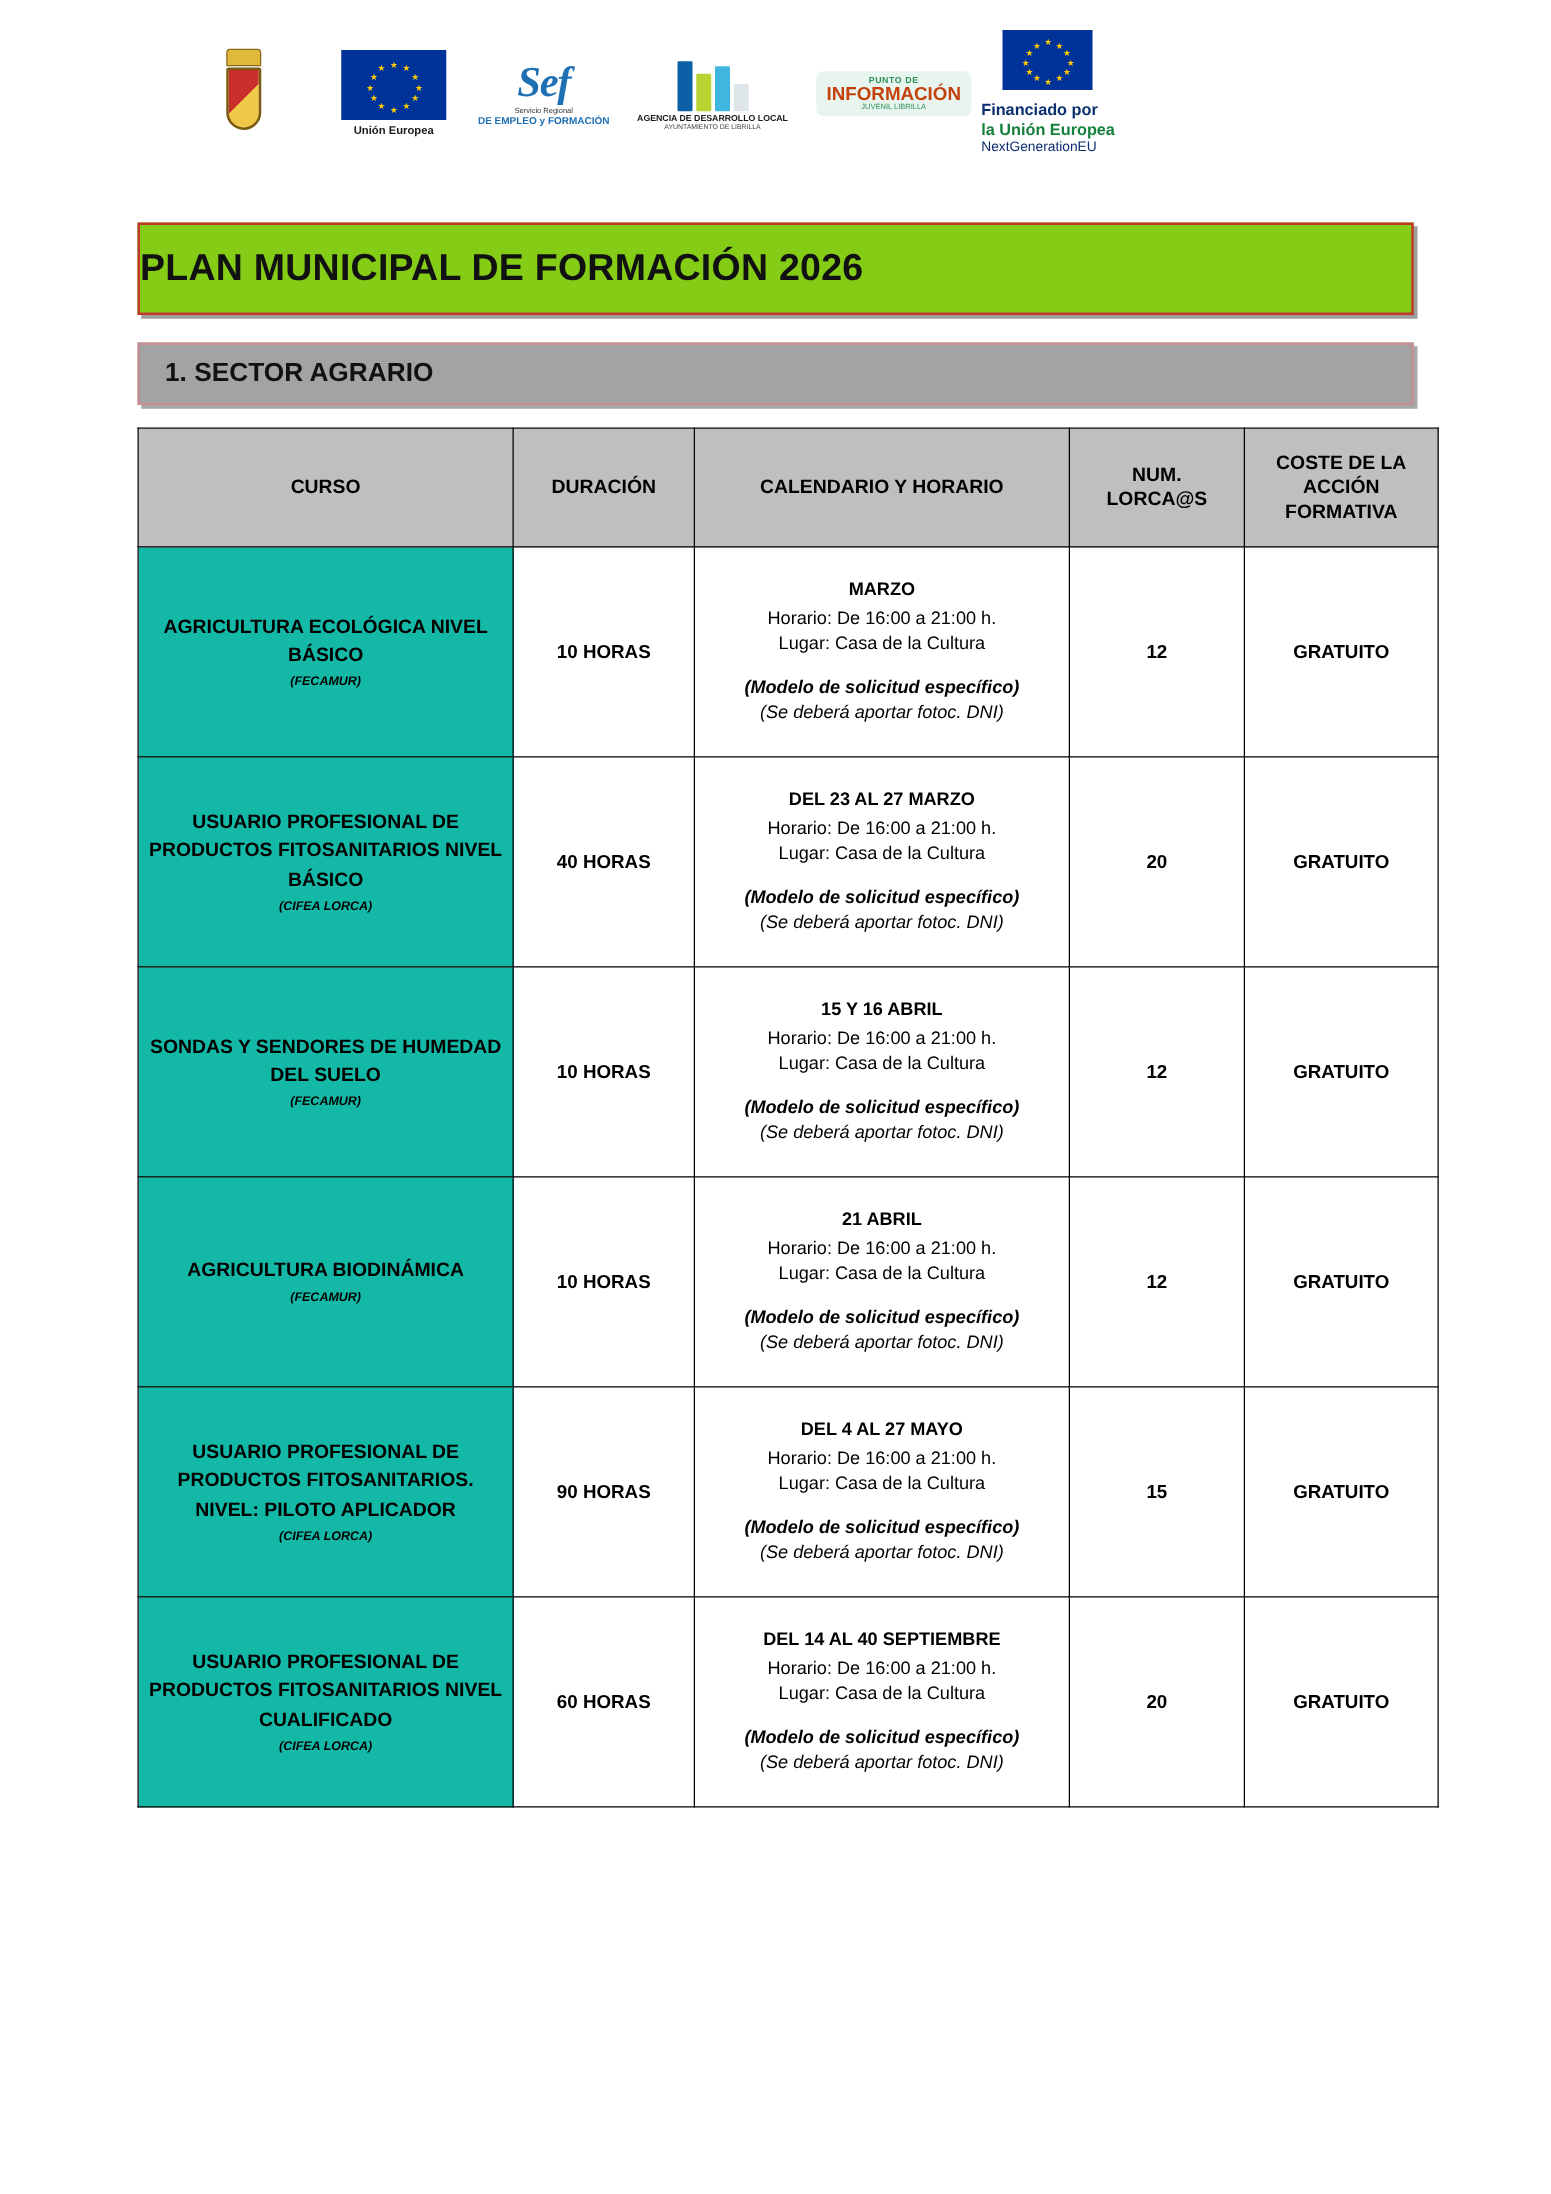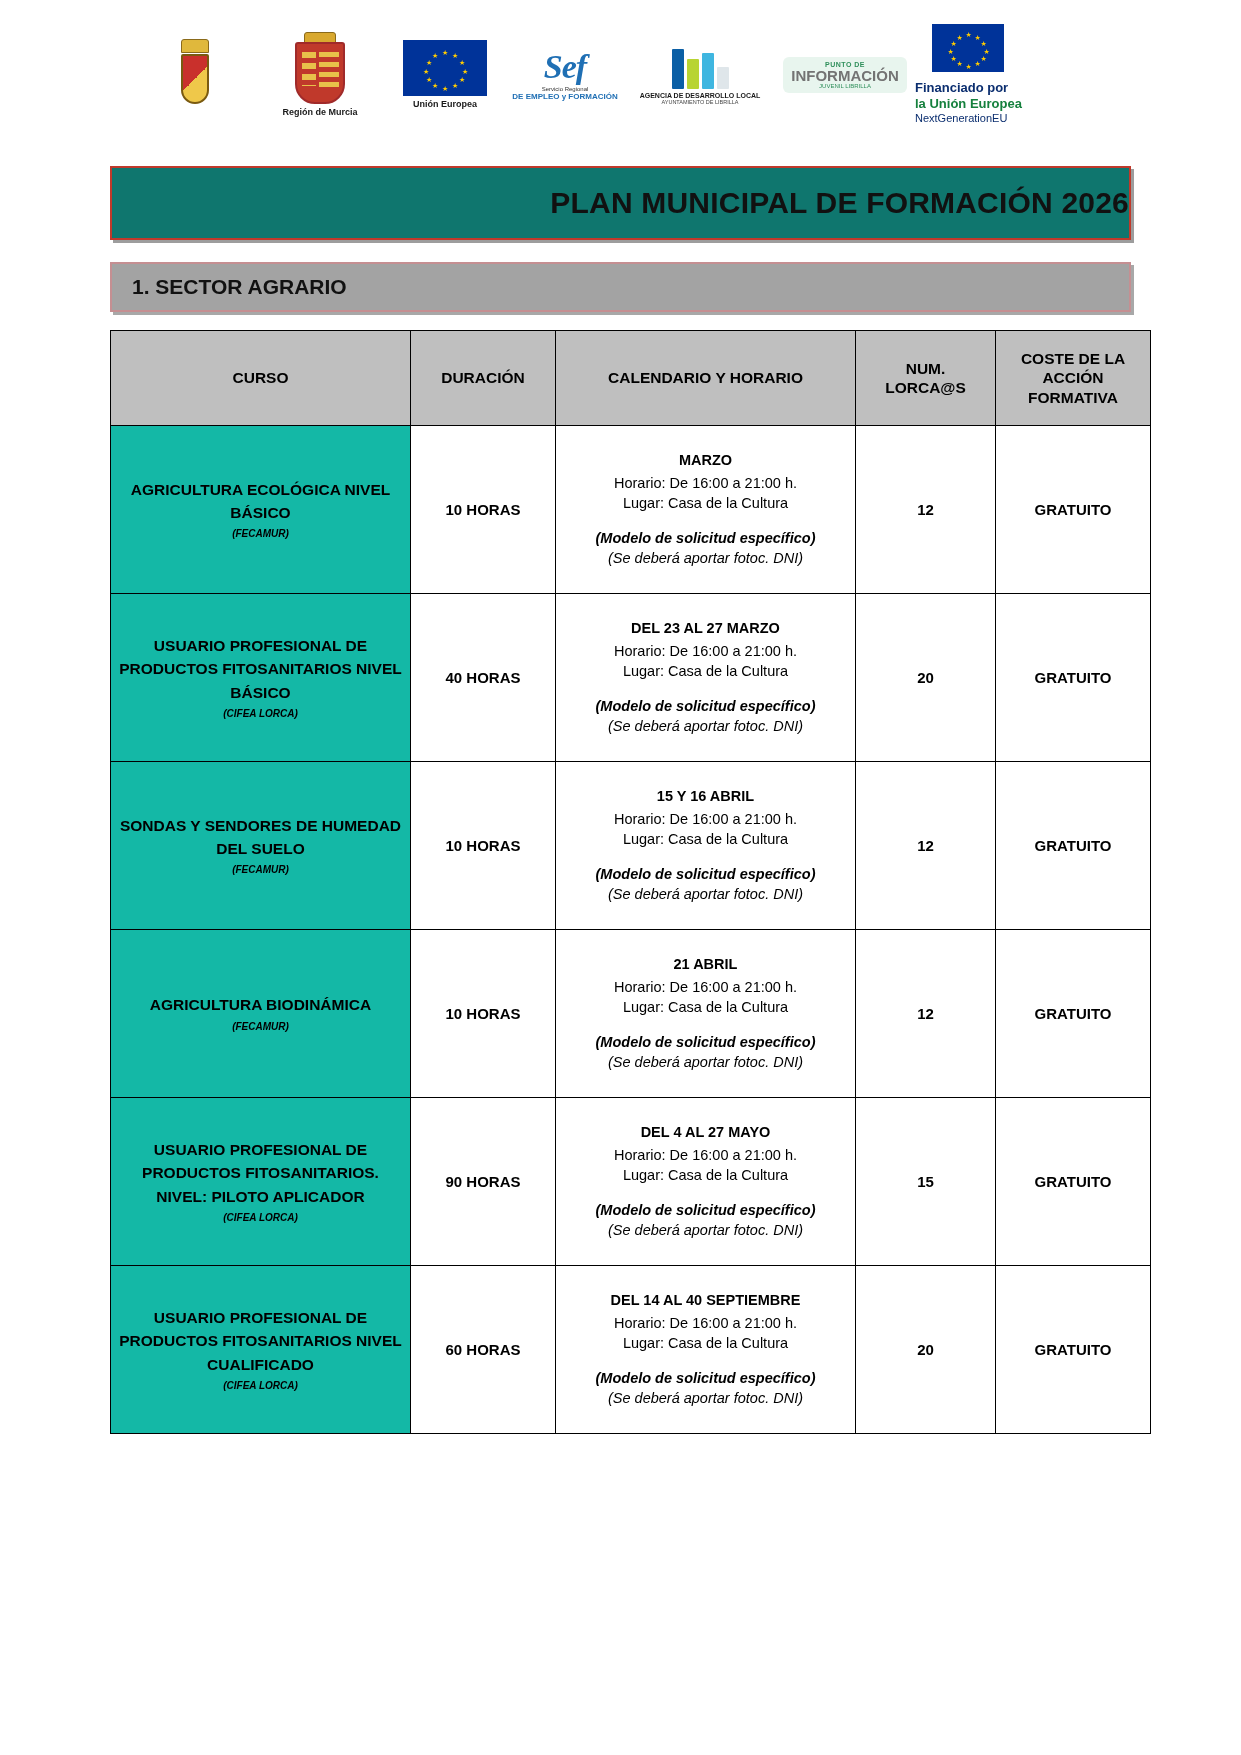--- a/index.html
+++ b/index.html
@@ -144,39 +144,39 @@
 
   
   .info-wrap { width: 140px; text-align: center; }
   .info-box {
     display: inline-block;
     padding: 4px 8px;
     border-radius: 6px;
     background: #e8f5ee;
   }
   .info-l1 { font-size: 7px; font-weight: bold; color: #2f8f5b; letter-spacing: .5px; }
-  .info-l2 { font-size: 15px; font-weight: bold; color: #737373; line-height: 1; }
+  .info-l2 { font-size: 15px; font-weight: bold; color: #c2410c; line-height: 1; }
   .info-l3 { font-size: 6px; color: #2f8f5b; }
 
   
   .fin-wrap {
     display: flex; align-items: center; gap: 8px;
   }
   .fin-text { text-align: left; line-height: 1.25; }
   .fin-l1 { font-size: 13px; font-weight: bold; color: #0b2e6f; }
   .fin-l2 { font-size: 13px; font-weight: bold; color: #15803d; }
   .fin-l3 { font-size: 11px; color: #0b2e6f; }
 
   
   .title-banner {
-    margin-top: 16px;
+    margin-top: 28px;
     height: 70px;
-    background: #0f766e;
+    background: #84cc16;
     border: 2.5px solid #c0392b;
-    display: flex; align-items: center; justify-content: flex-end;
+    display: flex; align-items: center; justify-content: flex-start;
     box-shadow: 3px 3px 0 #9d9d9d;
   }
   .title-banner h1 {
     margin: 0;
     font-size: 30px;
     font-weight: bold;
     letter-spacing: .2px;
     color: #111;
     font-family: "Liberation Sans", sans-serif;
   }
@@ -280,30 +280,20 @@
     <div class="logo" style="width:120px">
       <div>
         <div class="crest-crown"></div>
         <div class="crest">
             <div class="crest-inner"></div>
           </div>
       </div>
       <div class="logo-caption"></div>
     </div>
 
-    <div class="logo" style="width:130px">
-      <div>
-        <div class="murcia-crown"></div>
-        <div class="murcia">
-            <div class="castle"></div>
-            <div class="crowns"></div>
-          </div>
-      </div>
-      <div class="logo-caption">Región de Murcia</div>
-    </div>
 
     <div class="logo" style="width:120px">
       <div class="euflag">
         <div class="stars">
           <div class="ring">
             <span style="left:12px;top:-4px;">★</span>
             <span style="left:22px;top:-1px;">★</span>
             <span style="left:29px;top:6px;">★</span>
             <span style="left:32px;top:15px;">★</span>
             <span style="left:29px;top:23px;">★</span>

